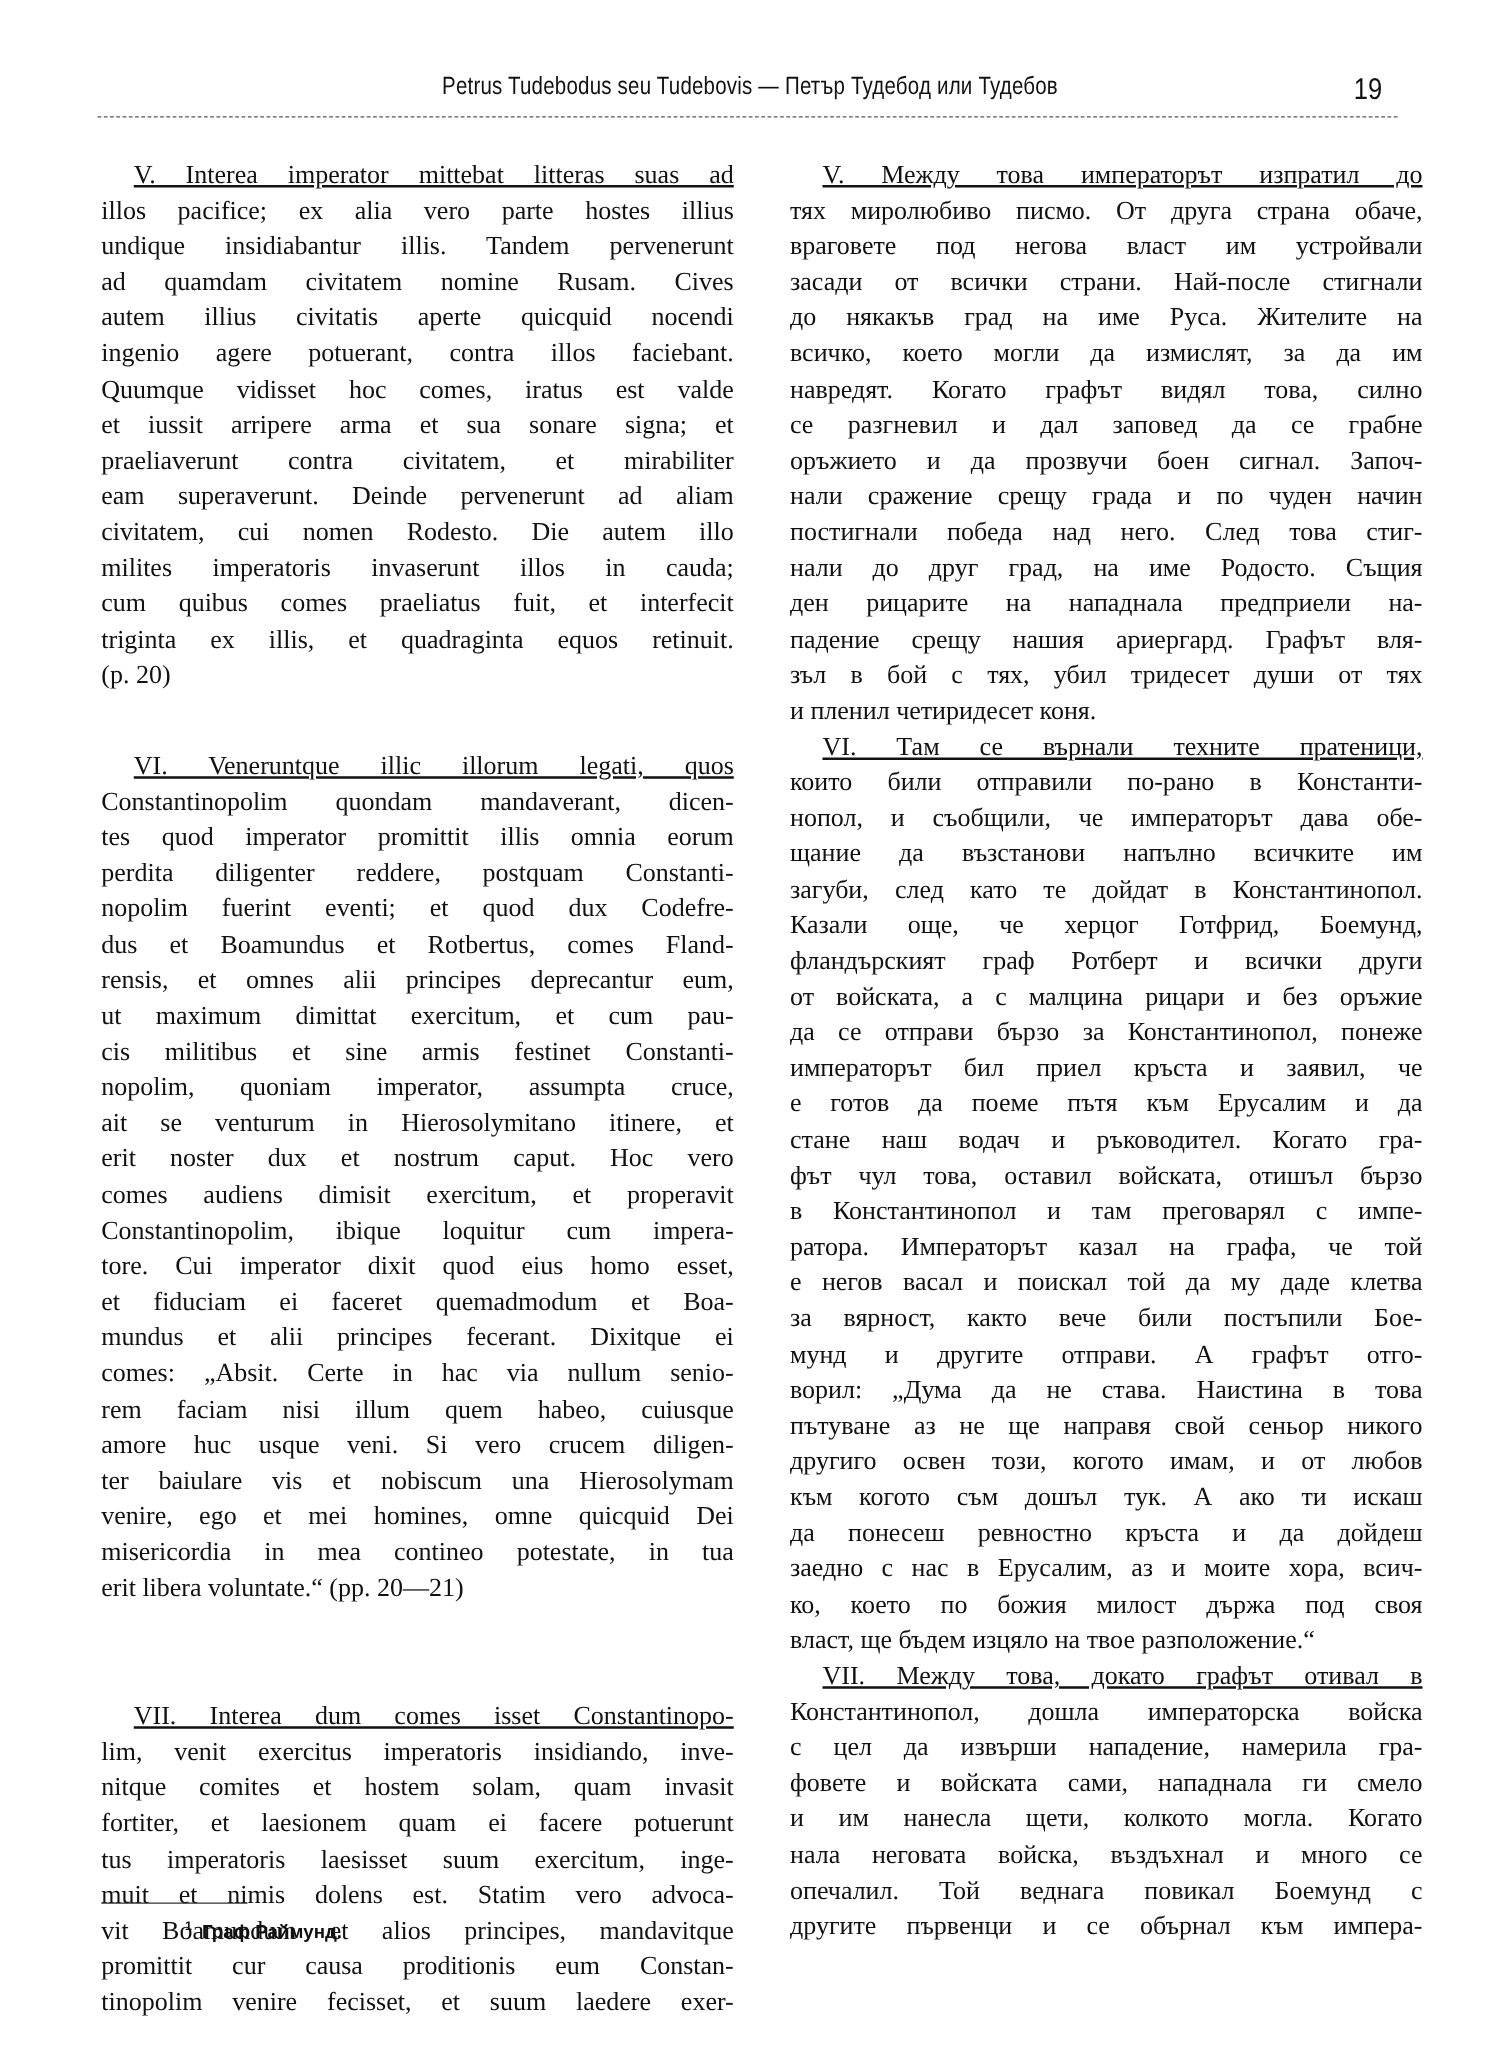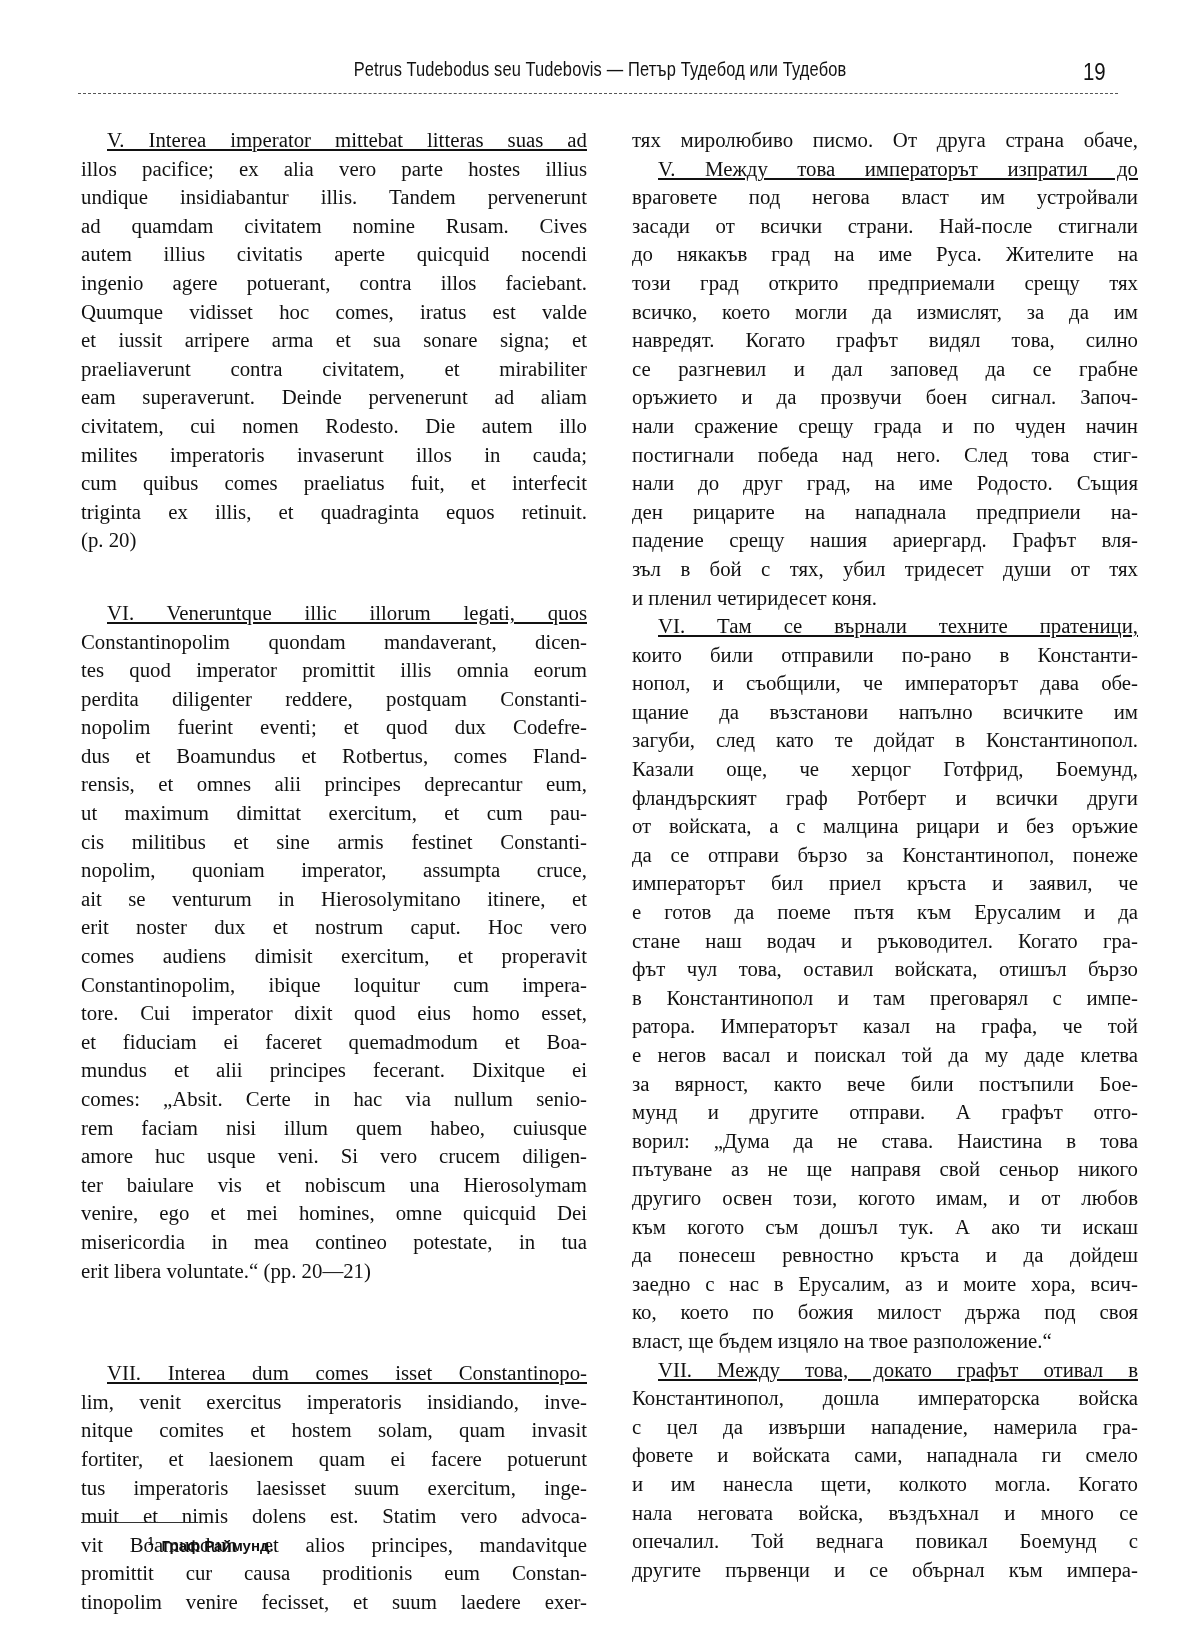--- a/index.html
+++ b/index.html
@@ -88,26 +88,25 @@
       <span class="line">fortiter, et laesionem quam ei facere potuerunt</span>
       <span class="line">tus imperatoris laesisset suum exercitum, inge-</span>
       <span class="line">muit et nimis dolens est. Statim vero advoca-</span>
       <span class="line">vit Boamundum et alios principes, mandavitque</span>
       <span class="line">promittit cur causa proditionis eum Constan-</span>
       <span class="line">tinopolim venire fecisset, et suum laedere exer-</span>
     </div>
   </div>
 <div class="col right" id="col-bg">
     <div>
+      <span class="line indent">V. Между това императорът изпратил до</span>
       <span class="line">тях миролюбиво писмо. От друга страна обаче,</span>
-      <span class="line indent">V. Между това императорът изпратил до</span>
       <span class="line">враговете под негова власт им устройвали</span>
       <span class="line">засади от всички страни. Най-после стигнали</span>
       <span class="line">до някакъв град на име Руса. Жителите на</span>
-      <span class="line">този град открито предприемали срещу тях</span>
       <span class="line">всичко, което могли да измислят, за да им</span>
       <span class="line">навредят. Когато графът видял това, силно</span>
       <span class="line">се разгневил и дал заповед да се грабне</span>
       <span class="line">оръжието и да прозвучи боен сигнал. Започ-</span>
       <span class="line">нали сражение срещу града и по чуден начин</span>
       <span class="line">постигнали победа над него. След това стиг-</span>
       <span class="line">нали до друг град, на име Родосто. Същия</span>
       <span class="line">ден рицарите на нападнала предприели на-</span>
       <span class="line">падение срещу нашия ариергард. Графът вля-</span>
       <span class="line">зъл в бой с тях, убил тридесет души от тях</span>

